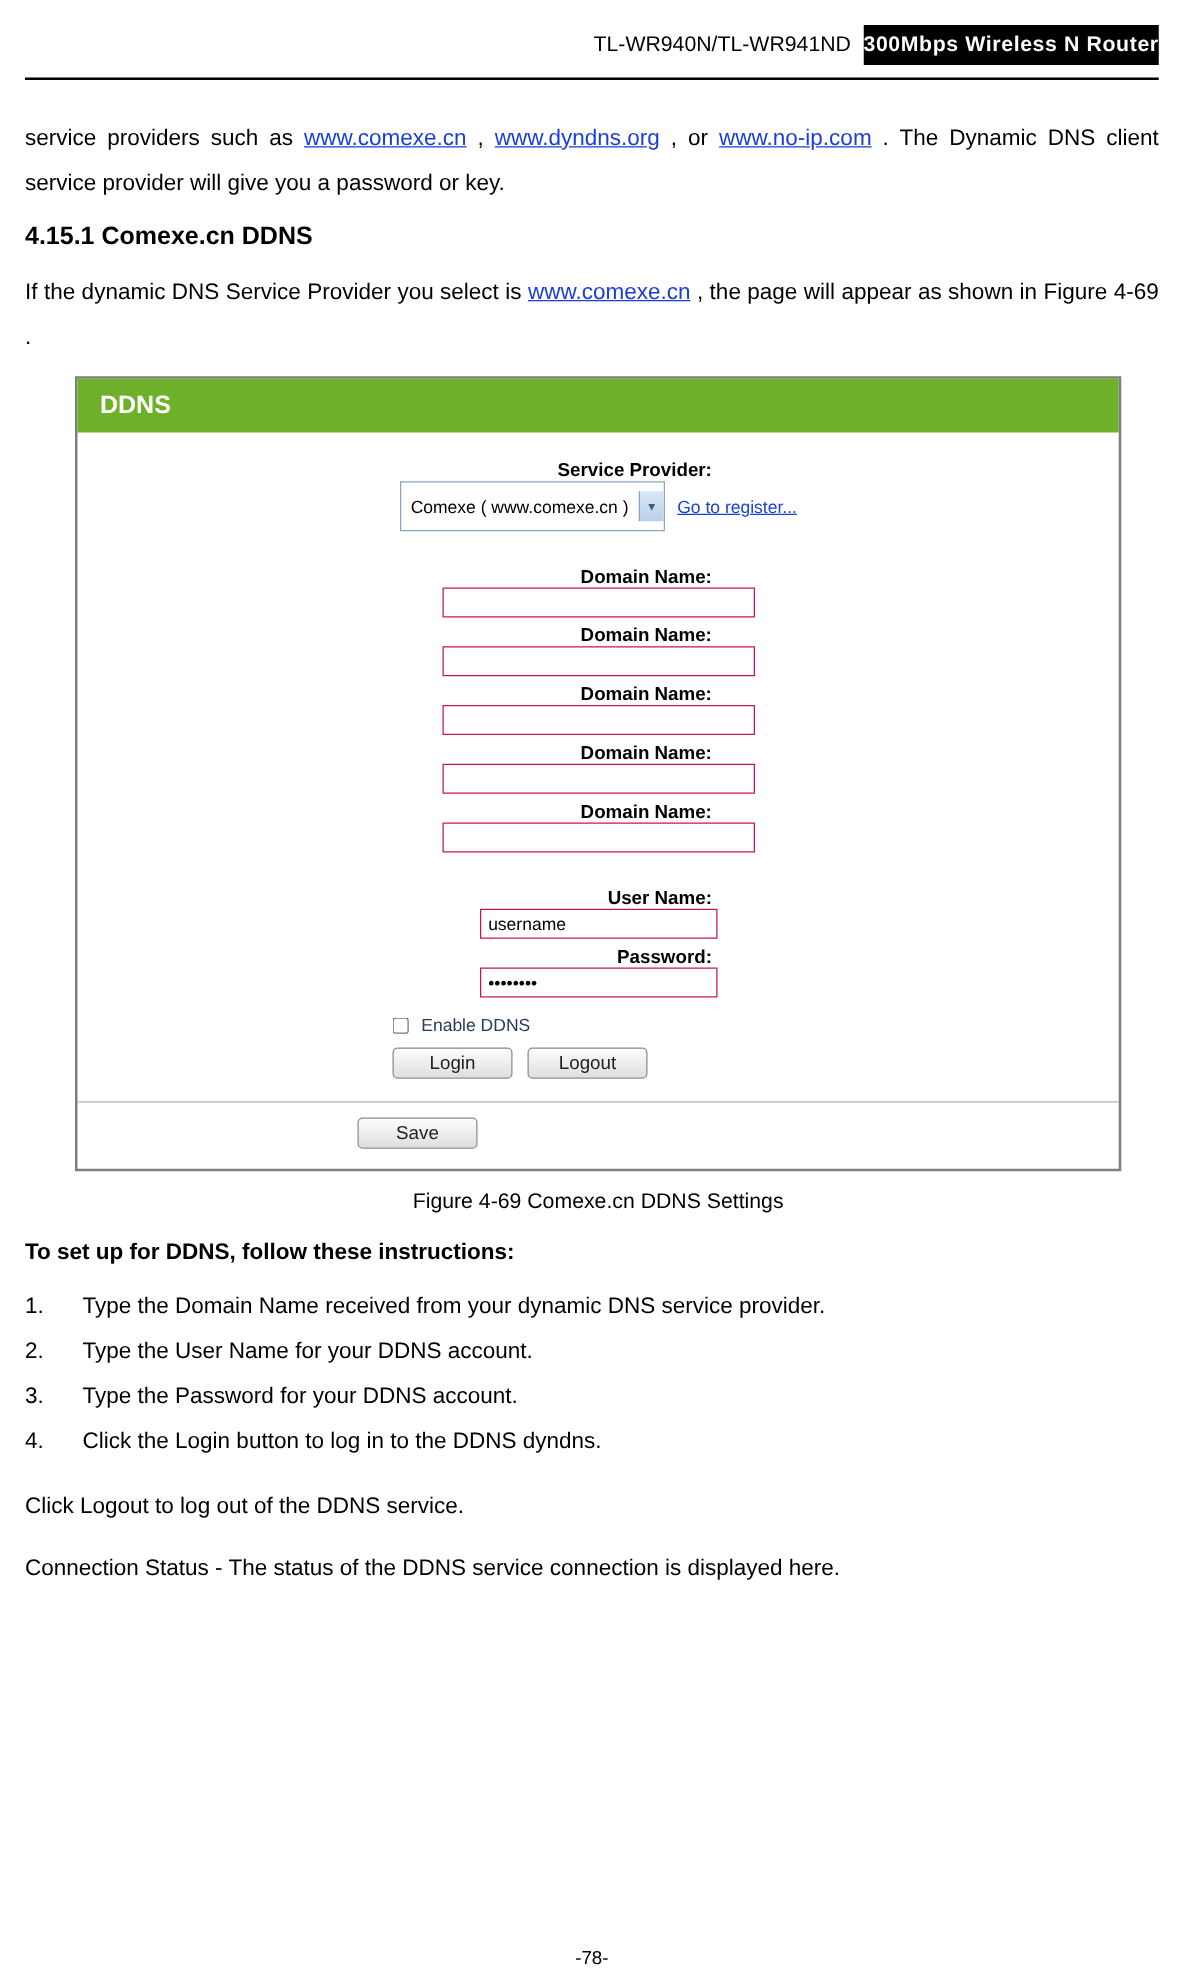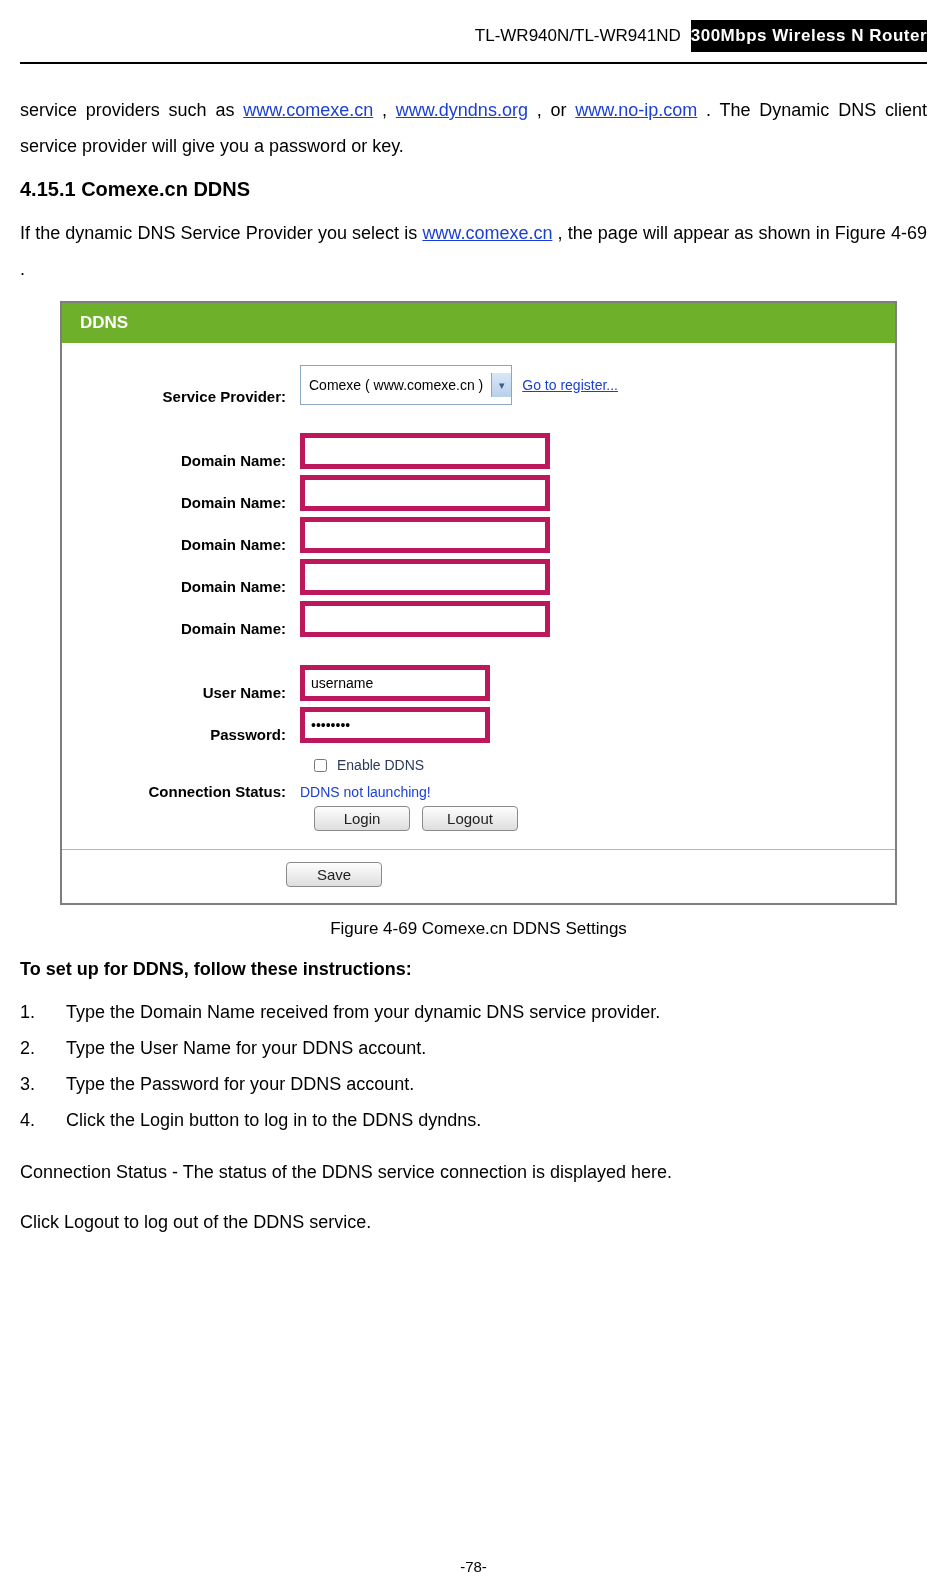--- a/index.html
+++ b/index.html
@@ -66,30 +66,31 @@
     }
     .panel {
       border: 2px solid #7e7e7e;
       background: #fff;
     }
     .panel-title {
       background: #6fb02b;
       color: #fff;
       font-family: Arial, sans-serif;
       font-weight: bold;
-      font-size: 17px;
+      font-size: 20px;
       padding: 10px 18px;
     }
     .panel-body {
       padding: 22px 28px 0 28px;
     }
     .row {
       display: flex;
-      align-items: flex-end;
+      align-items: center;
       margin-bottom: 6px;
+      flex-direction: column;
     }
     .row .lbl {
       width: 210px;
       text-align: right;
       font-weight: bold;
       font-size: 15px;
       padding-right: 14px;
       color: #000;
     }
     .row .ctrl { display: flex; align-items: center; gap: 10px; }
@@ -104,22 +105,22 @@
     .select-box .sel-text { padding: 0 8px; }
     .select-box .sel-arrow {
       width: 20px; height: 24px;
       background: linear-gradient(#d9e7f7,#b9d0ea);
       border-left: 1px solid #8aa6c2;
       display: flex; align-items: center; justify-content: center;
       color: #3a5d8a; font-size: 11px;
     }
     .go-register { color: #1a3fd4; font-size: 14px; }
     input.text-in {
-      border: 5px solid #be185d;
-      height: 36px;
+      border: 1px solid #be185d;
+      height: 24px;
       padding: 2px 6px;
       font-size: 14px;
       width: 250px;
       background: #fff;
     }
     input.text-in.short { width: 190px; }
     .gap { height: 22px; }
     .checkbox-row {
       display: flex; align-items: center;
       margin-left: 224px;
@@ -281,26 +282,20 @@
           <div class="ctrl">
               <input class="text-in short" type="text" value="••••••••" style="">
             </div>
         </div>
 
         <div class="checkbox-row">
           <input type="checkbox" style="">
           <span>Enable DDNS</span>
         </div>
 
-        <div class="row">
-          <div class="lbl">Connection Status:</div>
-          <div class="ctrl">
-              <span class="status-text">DDNS not launching!</span>
-            </div>
-        </div>
 
         <div class="btn-row">
           <div class="btn">Login</div>
           <div class="btn">Logout</div>
         </div>
       </div>
 
       <hr class="panel-sep">
 
       <div class="save-row">
@@ -330,24 +325,24 @@
       <span> for your DDNS account.</span>
     </li>
     <li>
       <span>Click the </span>
       <span class="bold">Login</span>
       <span> button to log in to the DDNS dyndns.</span>
     </li>
   </ol>
 
   <p class="body">
-    <span class="bold">Connection Status -</span>
-    <span>The status of the DDNS service connection is displayed here.</span>
-  </p>
-
-  <p class="body">
     <span>Click </span>
     <span class="bold">Logout</span>
     <span> to log out of the DDNS service.</span>
   </p>
 
+  <p class="body">
+    <span class="bold">Connection Status -</span>
+    <span>The status of the DDNS service connection is displayed here.</span>
+  </p>
+
   <div class="page-num">-78-</div>
 </div>
 
 </body></html>

